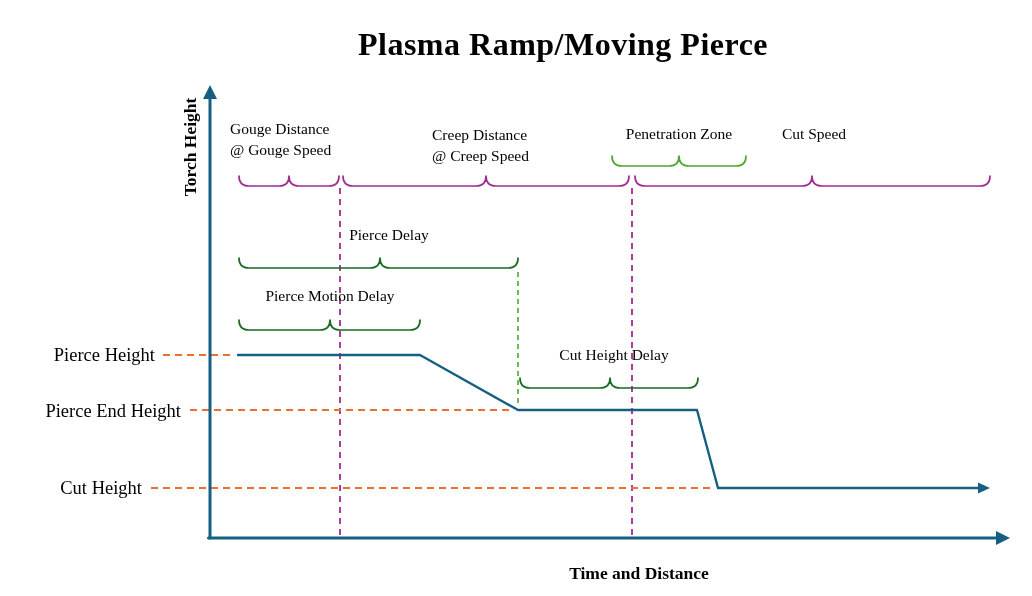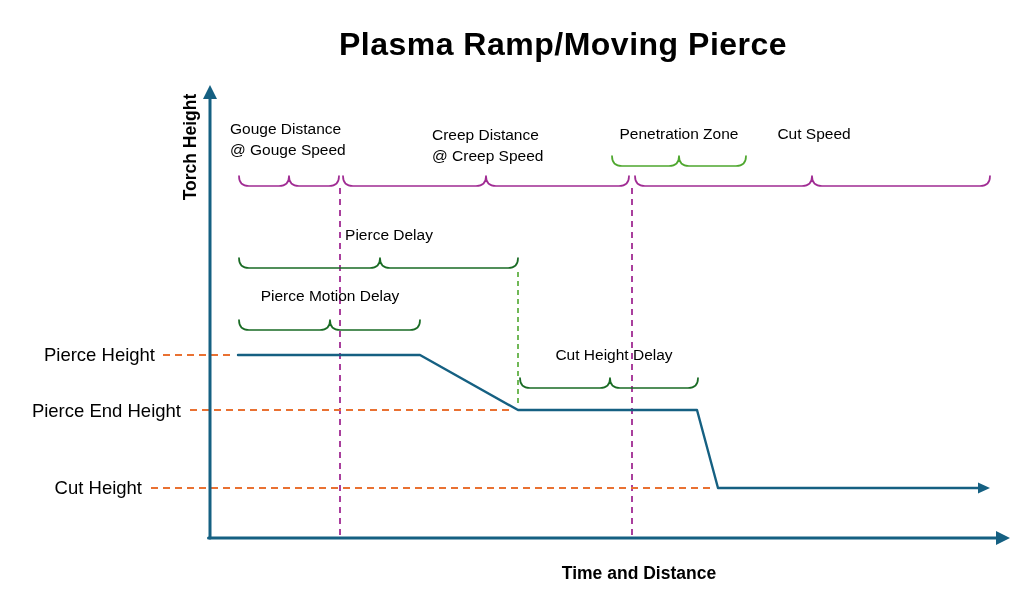--- a/index.html
+++ b/index.html
@@ -5,21 +5,21 @@
   html, body {
     margin: 0;
     padding: 0;
     background: #ffffff;
   }
   .canvas {
     position: relative;
     width: 1032px;
     height: 596px;
     background: #ffffff;
-    font-family: Liberation Sans, sans-serif;
+    font-family: Liberation Serif, serif;
     overflow: hidden;
   }
   svg { display: block; }
   text { fill: #000000; }
   .title       { font-size: 32px; font-weight: bold; letter-spacing: 0.5px; }
   .axis-label  { font-size: 17.5px; font-weight: bold; }
   .zone-label  { font-size: 15.5px; }
   .height-label{ font-size: 18.5px; }
   .axis        { stroke-width: 3;   fill: none; stroke-linecap: round; }
   .curve       { stroke-width: 2.4; fill: none; stroke-linejoin: round; stroke-linecap: round; }

